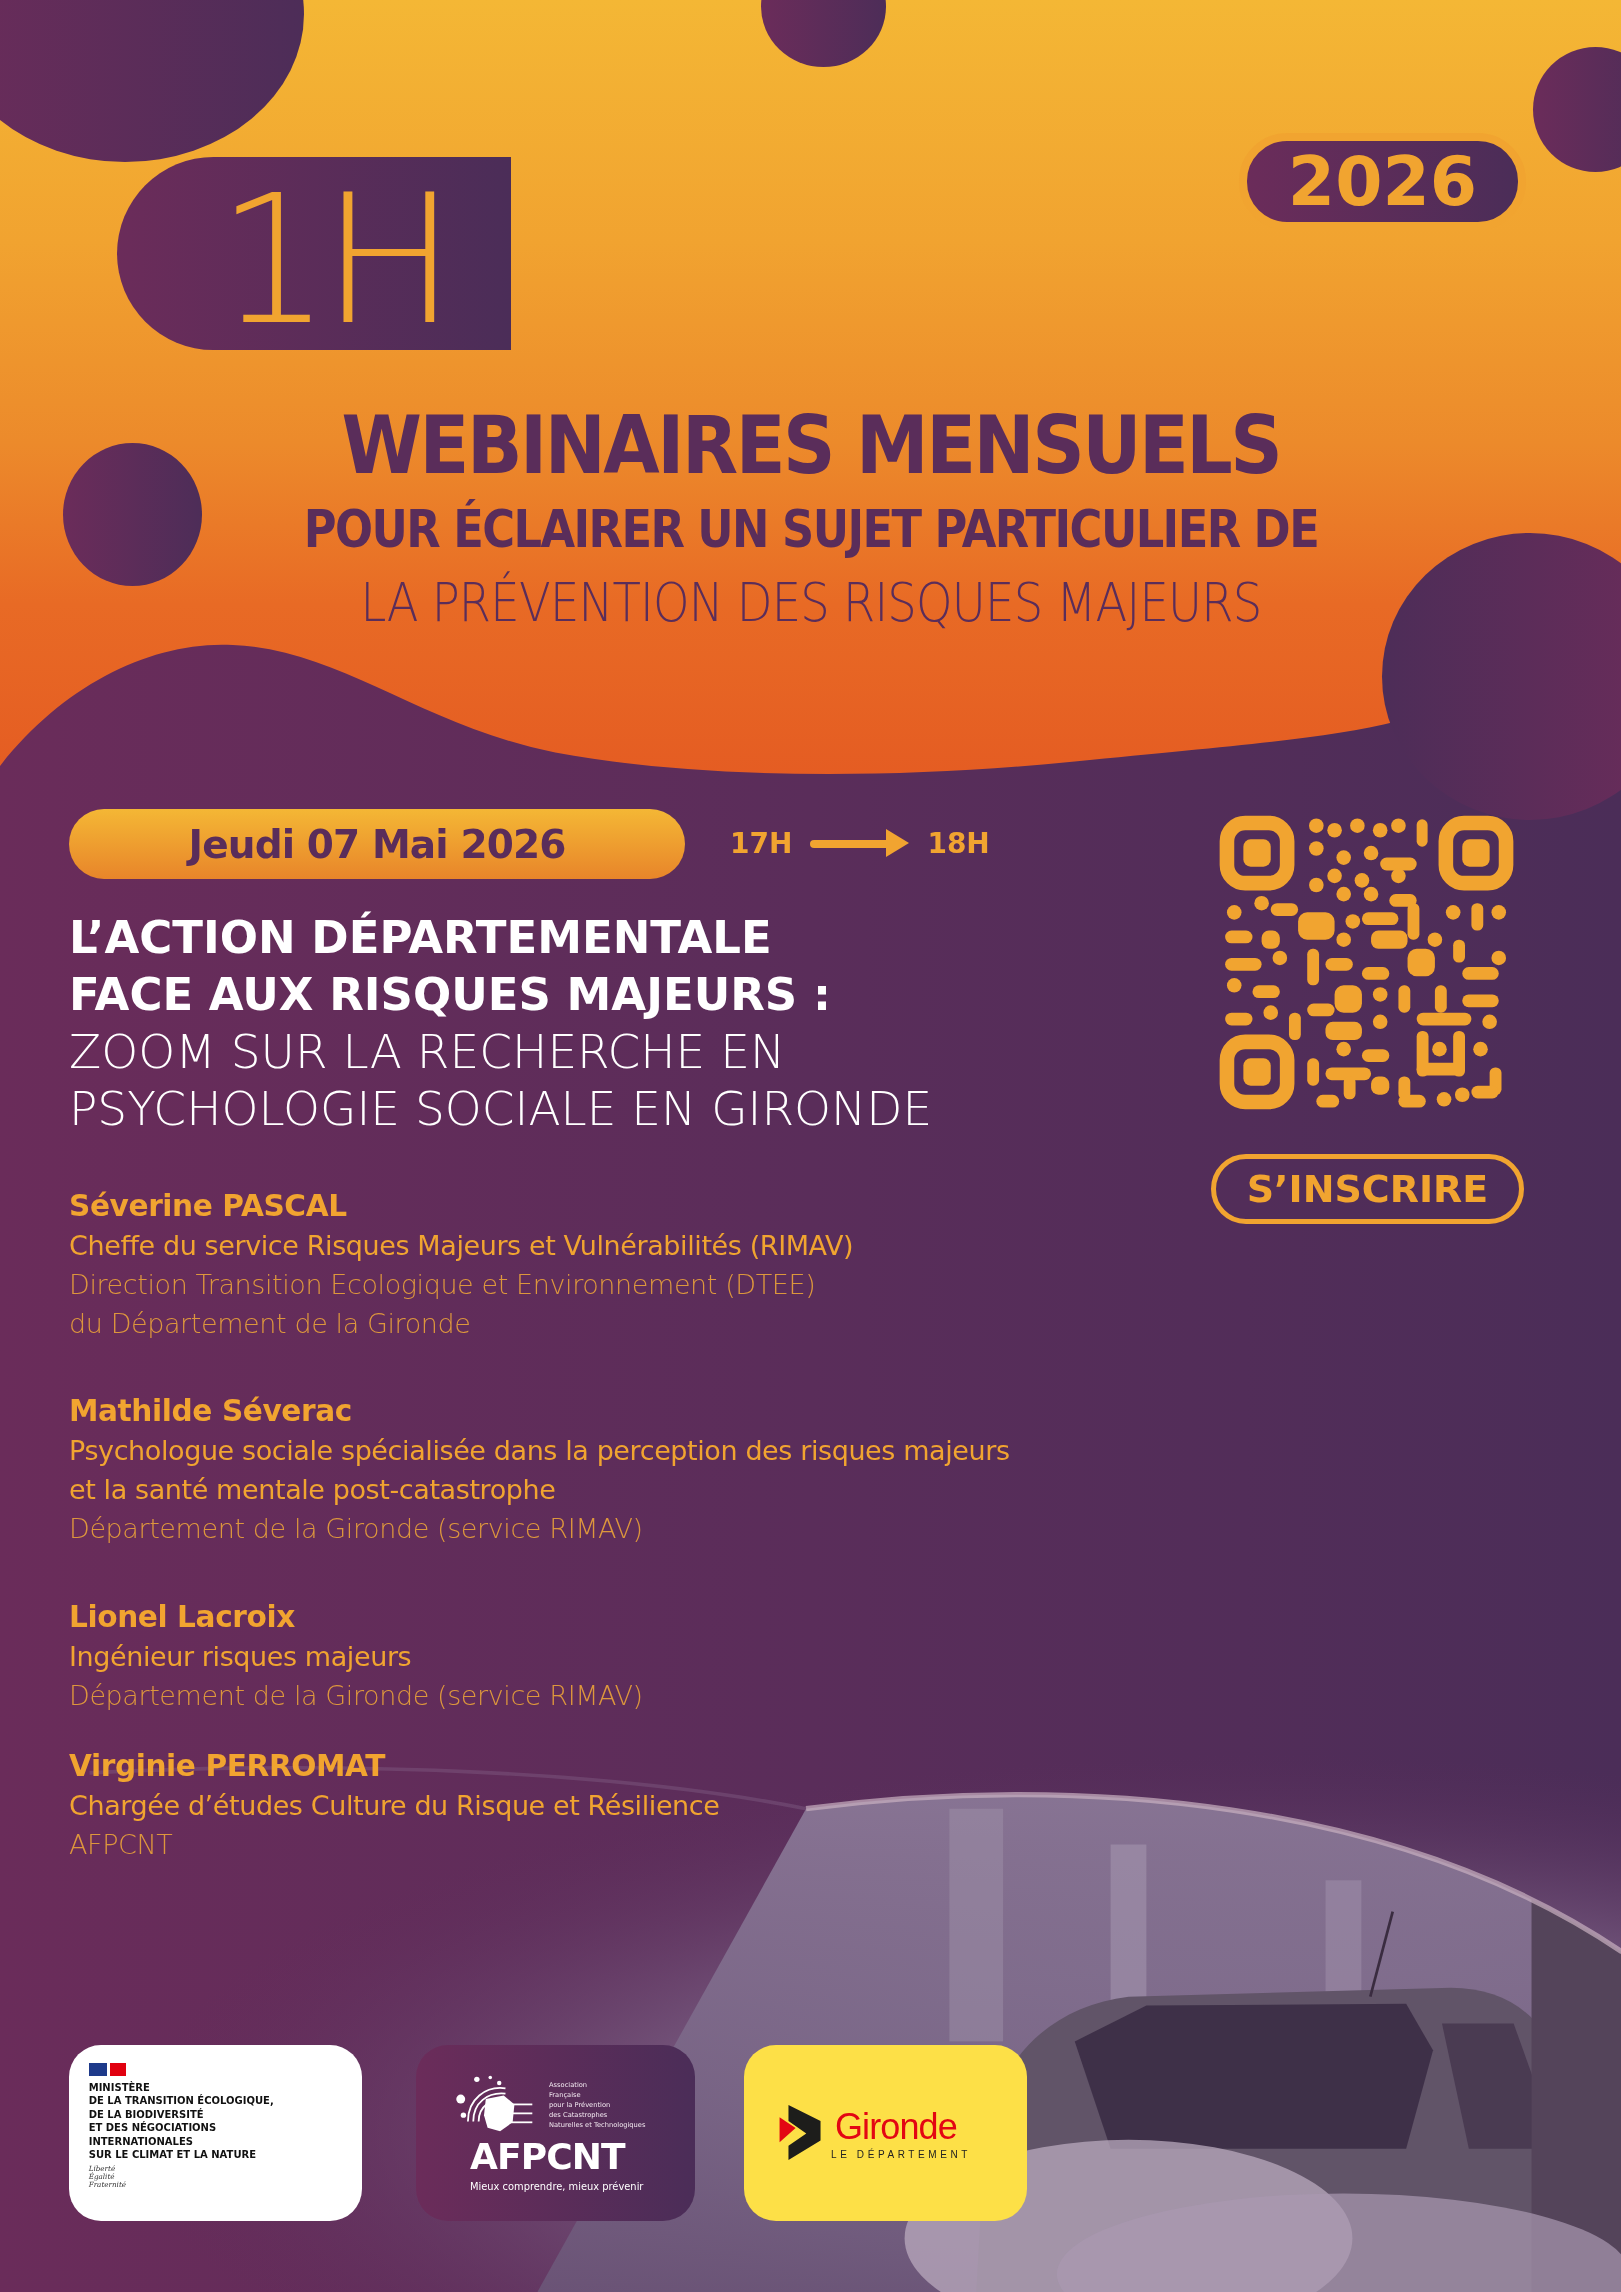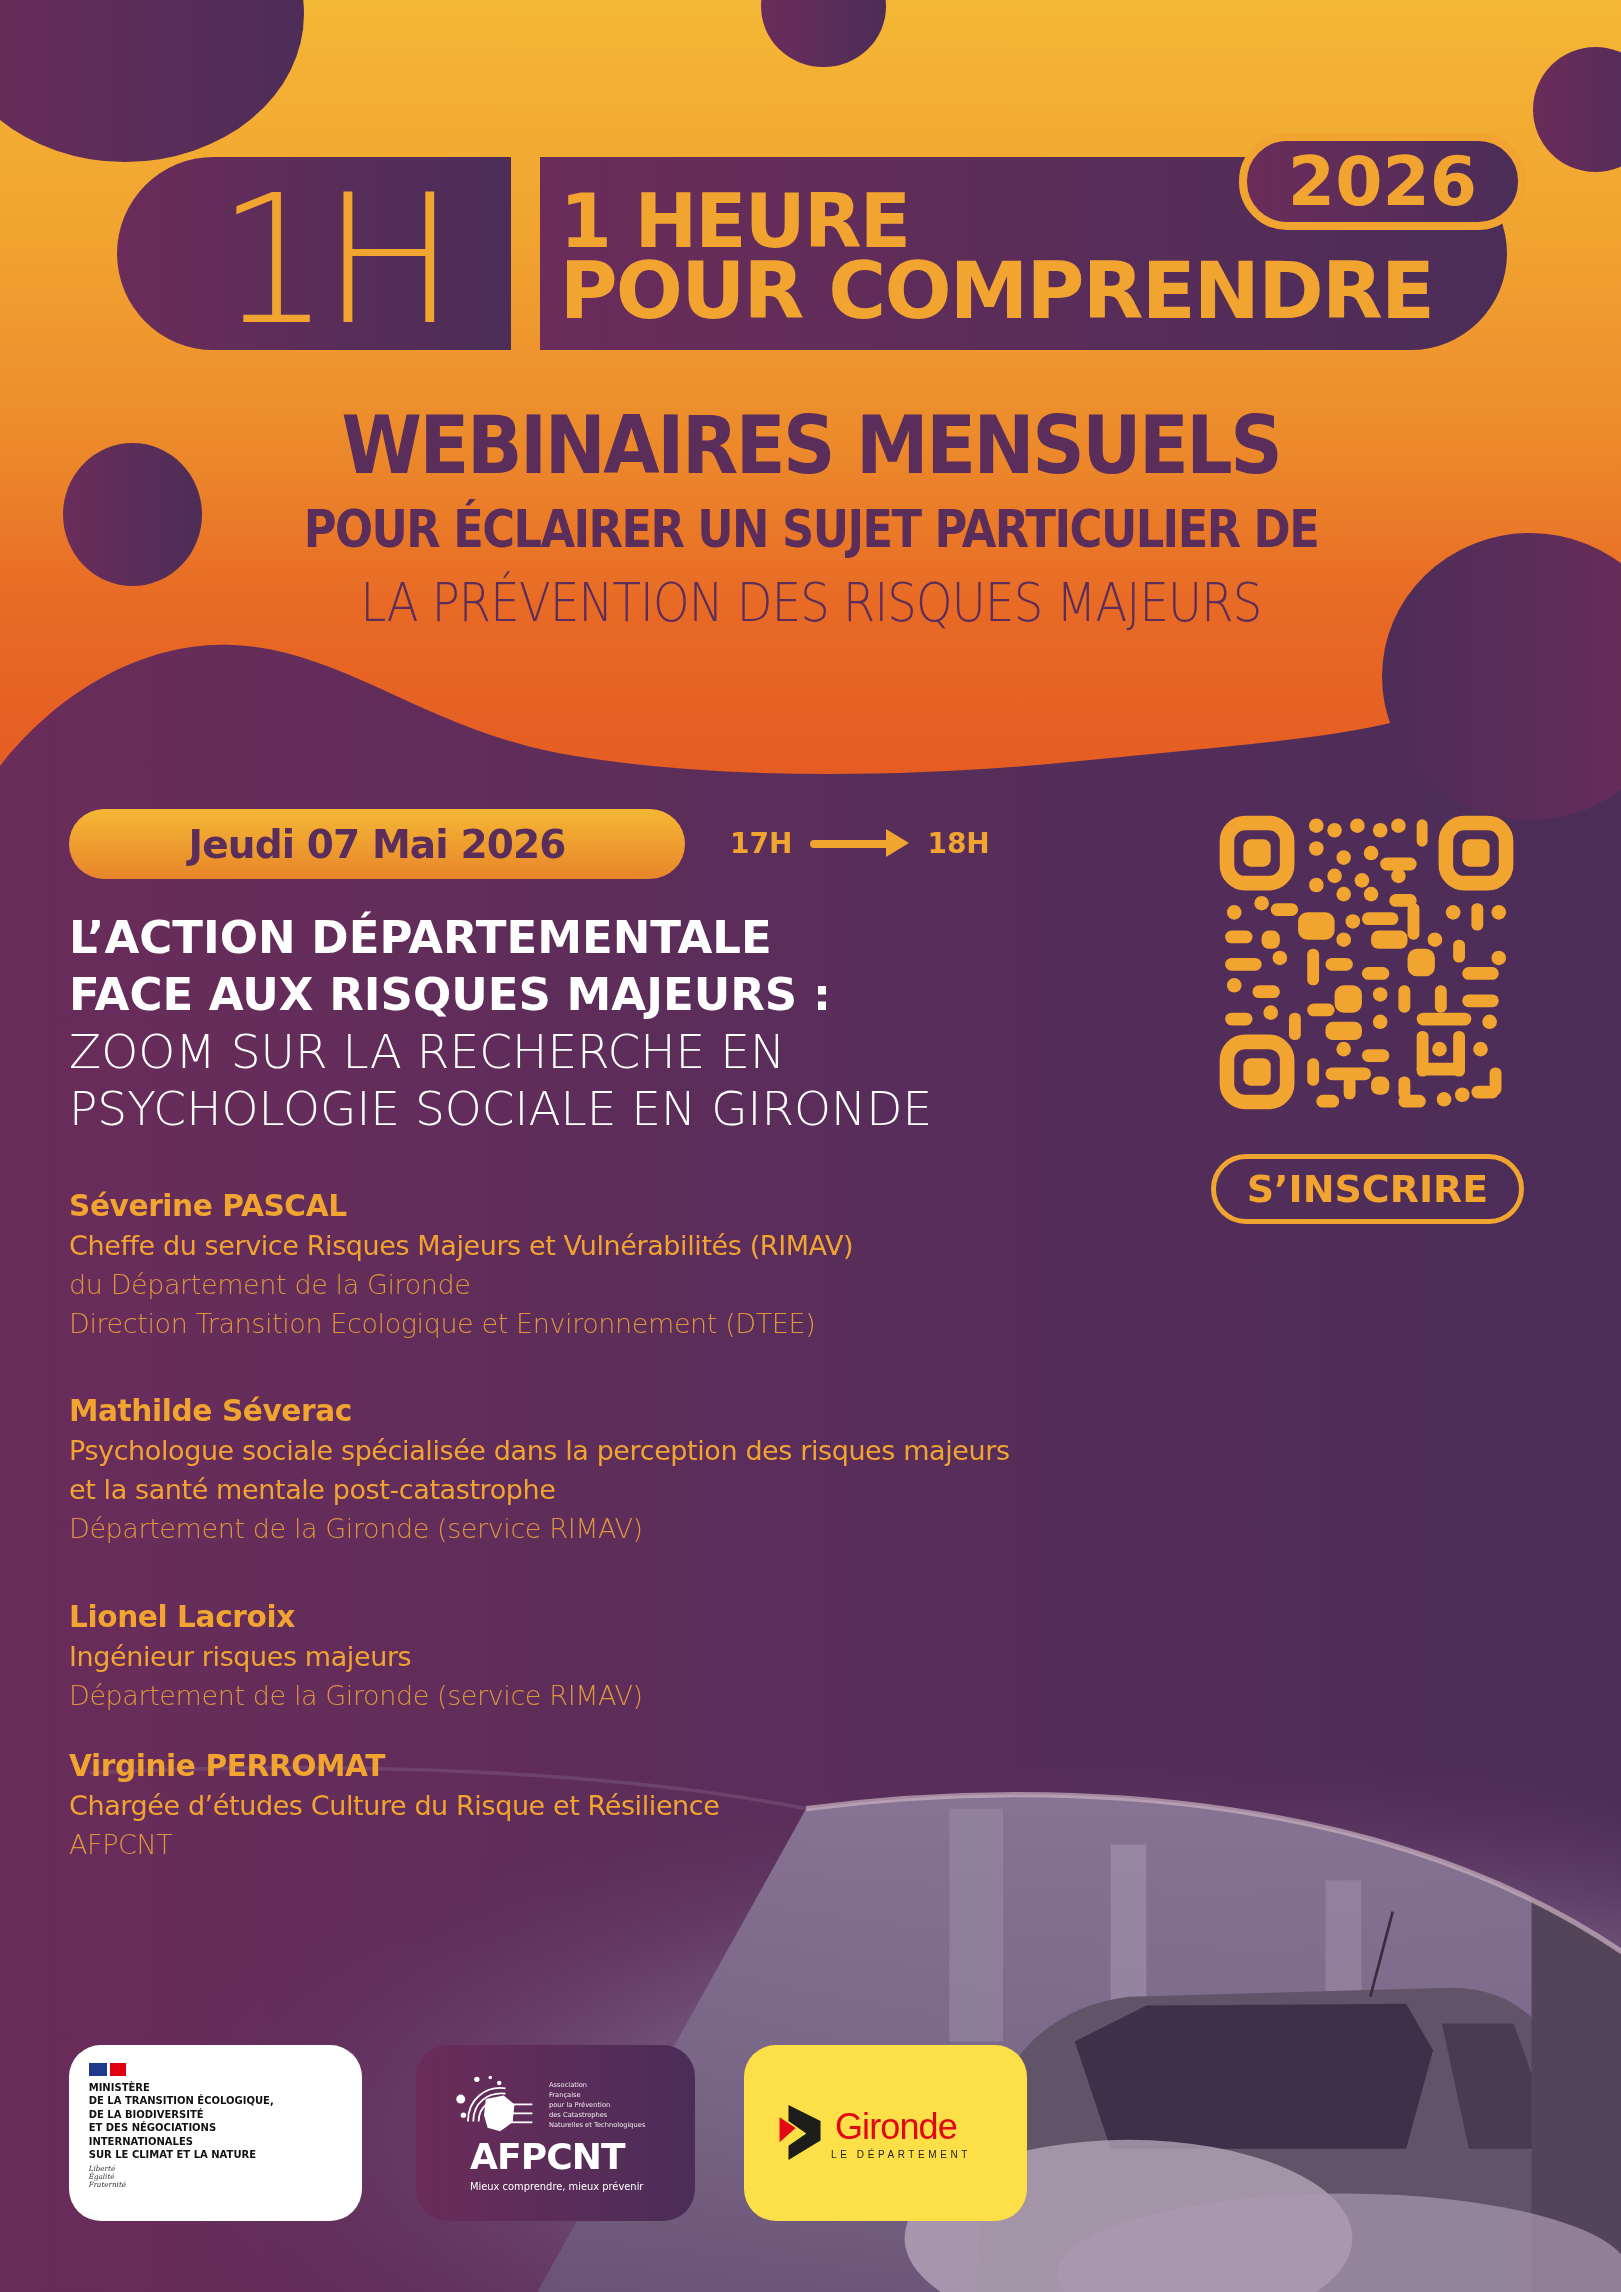--- a/index.html
+++ b/index.html
@@ -150,24 +150,20 @@
   </svg>
 
   <div class="blob b1"></div>
   <div class="blob b2"></div>
   <div class="blob b3"></div>
   <div class="blob b4"></div>
   <div class="blob b5"></div>
 
   <div class="pill-1h">
     <span>1H</span>
-  </div>
-  <div class="pill-title">
-    <div class="l1">1 HEURE</div>
-    <div class="l2">POUR COMPRENDRE</div>
   </div>
   <div class="year-badge">2026</div>
 
   <div class="webinaires t1">WEBINAIRES MENSUELS</div>
   <div class="webinaires t2">POUR ÉCLAIRER UN SUJET PARTICULIER DE</div>
   <div class="webinaires t3">LA PRÉVENTION DES RISQUES MAJEURS</div>
 
   <svg class="photo" viewBox="0 0 1811 600" preserveAspectRatio="none">
     <defs>
       <radialGradient id="pg" cx="0.78" cy="0.7" r="0.7">
@@ -302,22 +298,22 @@
         <circle cx="25" cy="31.5" r="0.8"></circle>
         <circle cx="27" cy="31" r="0.8"></circle>
     </g>
   </svg>
   <button class="register-btn">S’INSCRIRE</button>
 
   <div class="speakers">
     <div class="speaker" style="top:0px">
       <div class="name">Séverine PASCAL</div>
       <div class="role">Cheffe du service Risques Majeurs et Vulnérabilités (RIMAV)</div>
+      <div class="org">Direction Transition Ecologique et Environnement (DTEE)</div>
       <div class="org">du Département de la Gironde</div>
-      <div class="org">Direction Transition Ecologique et Environnement (DTEE)</div>
     </div>
     <div class="speaker" style="top:205px">
       <div class="name">Mathilde Séverac</div>
       <div class="role">Psychologue sociale spécialisée dans la perception des risques majeurs</div>
       <div class="role">et la santé mentale post-catastrophe</div>
       <div class="org">Département de la Gironde (service RIMAV)</div>
     </div>
     <div class="speaker" style="top:411px">
       <div class="name">Lionel Lacroix</div>
       <div class="role">Ingénieur risques majeurs</div>

